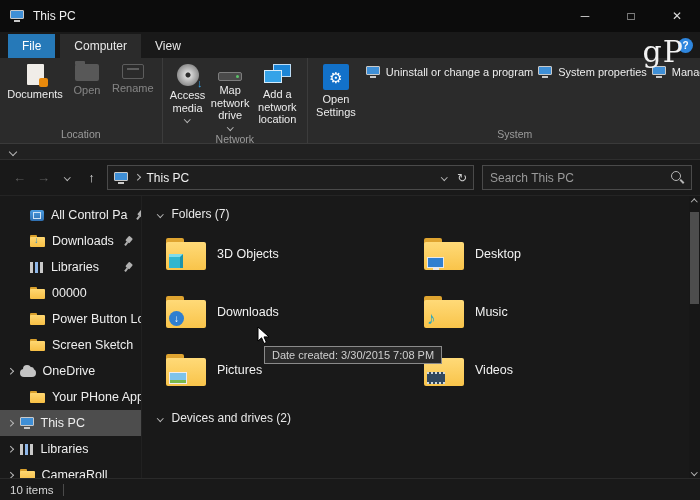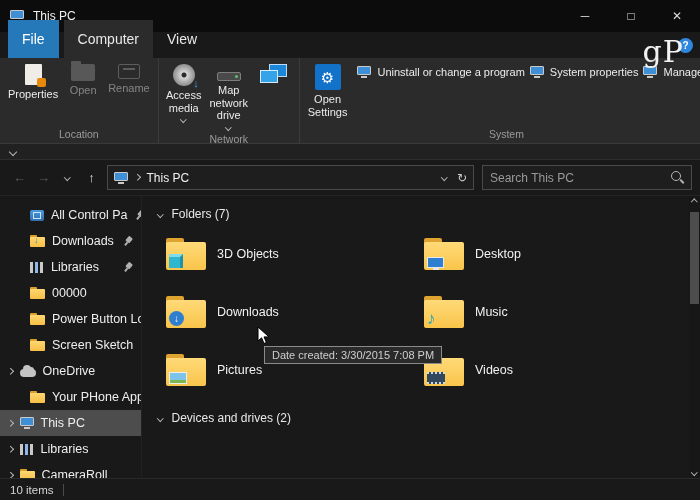--- a/index.html
+++ b/index.html
@@ -12,21 +12,21 @@
   .mon{width:14px;height:12px;position:relative;display:inline-block;flex:0 0 auto}
   .mon::before{content:"";position:absolute;left:0;right:0;top:0;bottom:3px;background:#3f8fd6;border:1px solid #c9c9c9;border-radius:1px}
   .mon::after{content:"";position:absolute;bottom:0;left:4px;right:4px;height:2px;background:#c9c9c9}
   .tb-title{margin-left:9px;font-size:12px;color:#f0f0f0}
   .tb-appicon{margin-left:10px}
   .wbtns{margin-left:auto;display:flex;height:100%}
   .wbtn{width:46px;display:flex;align-items:center;justify-content:center;color:#dcdcdc;font-size:12px}
 
   
   .tabrow{height:26px;background:#191919;display:flex;align-items:flex-end;padding-left:8px;position:relative}
-  .tab{padding:11px 14px;font-size:14px;color:#e8e8e8}
+  .tab{padding:5px 14px;font-size:12px;color:#e8e8e8}
   .tab-file{background:#2679b8;color:#fff;margin-right:5px}
   .tab-active{background:#2b2b2b}
   .help{position:absolute;right:7px;top:6px;width:15px;height:15px;border-radius:50%;background:#2e86de;color:#fff;
         font-size:10px;font-weight:bold;display:flex;align-items:center;justify-content:center}
 
   
   .ribbon{height:86px;background:#2b2b2b;display:flex;border-bottom:1px solid #3a3a3a;position:relative}
   .rgroup{display:flex;flex-direction:column;border-right:1px solid #3c3c3c;padding:2px 4px 0}
   .grow{flex:1;display:flex;align-items:flex-start}
   .gname{font-size:10.5px;color:#9b9b9b;text-align:center;padding:2px 0 3px}
@@ -164,21 +164,21 @@
     <div class="tab">View</div>
     <div class="help">?</div>
   </div>
 
   <div class="ribbon">
 
     <div class="rgroup">
       <div class="grow">
         <div class="rbtn">
           <span class="ic ic-props"></span>
-          <span class="lbl">Properties</span>
+          <span class="lbl">Documents</span>
         </div>
         <div class="rbtn dim">
           <span class="ic ic-folder-gray"></span>
           <span class="lbl">Open</span>
         </div>
         <div class="rbtn dim">
           <span class="ic ic-rename"></span>
           <span class="lbl">Rename</span>
         </div>
       </div>
@@ -194,20 +194,21 @@
           <span class="lbl">Access media</span>
           <span class="cv cv-down cv-sm"></span>
         </div>
         <div class="rbtn">
           <span class="ic ic-drive"></span>
           <span class="lbl">Map network drive</span>
           <span class="cv cv-down cv-sm"></span>
         </div>
         <div class="rbtn">
           <span class="ic ic-mons"></span>
+          <span class="lbl">Add a network location</span>
         </div>
       </div>
       <div class="gname">Network</div>
     </div>
 
     <div class="rgroup">
       <div class="grow">
         <div class="rbtn">
           <span class="ic ic-settings">
               <span>⚙</span>

